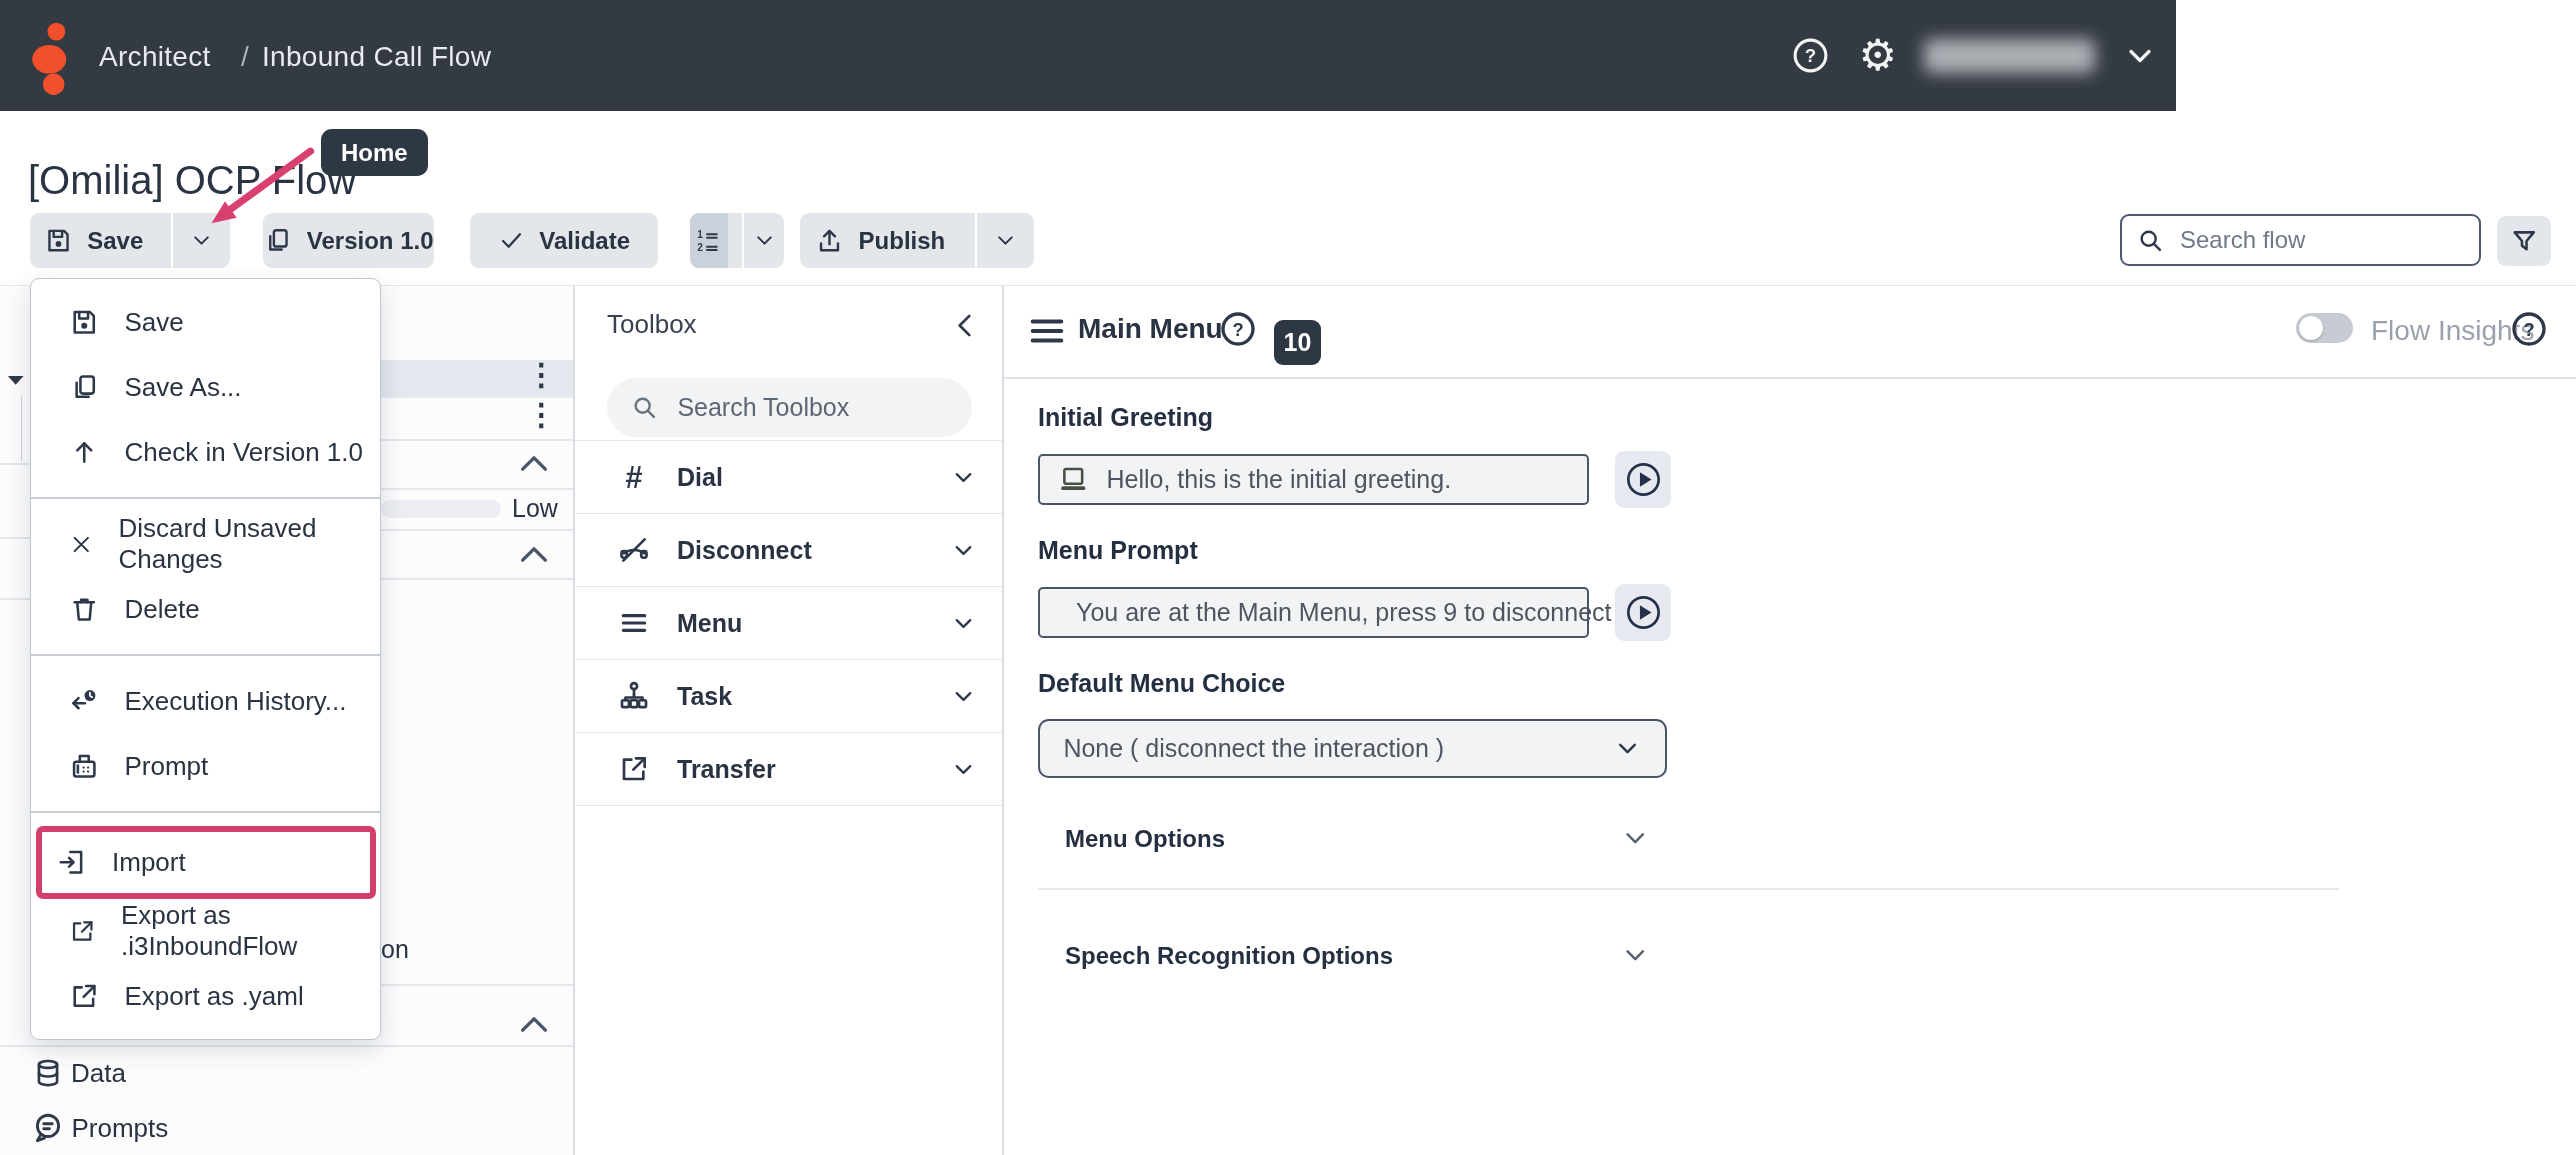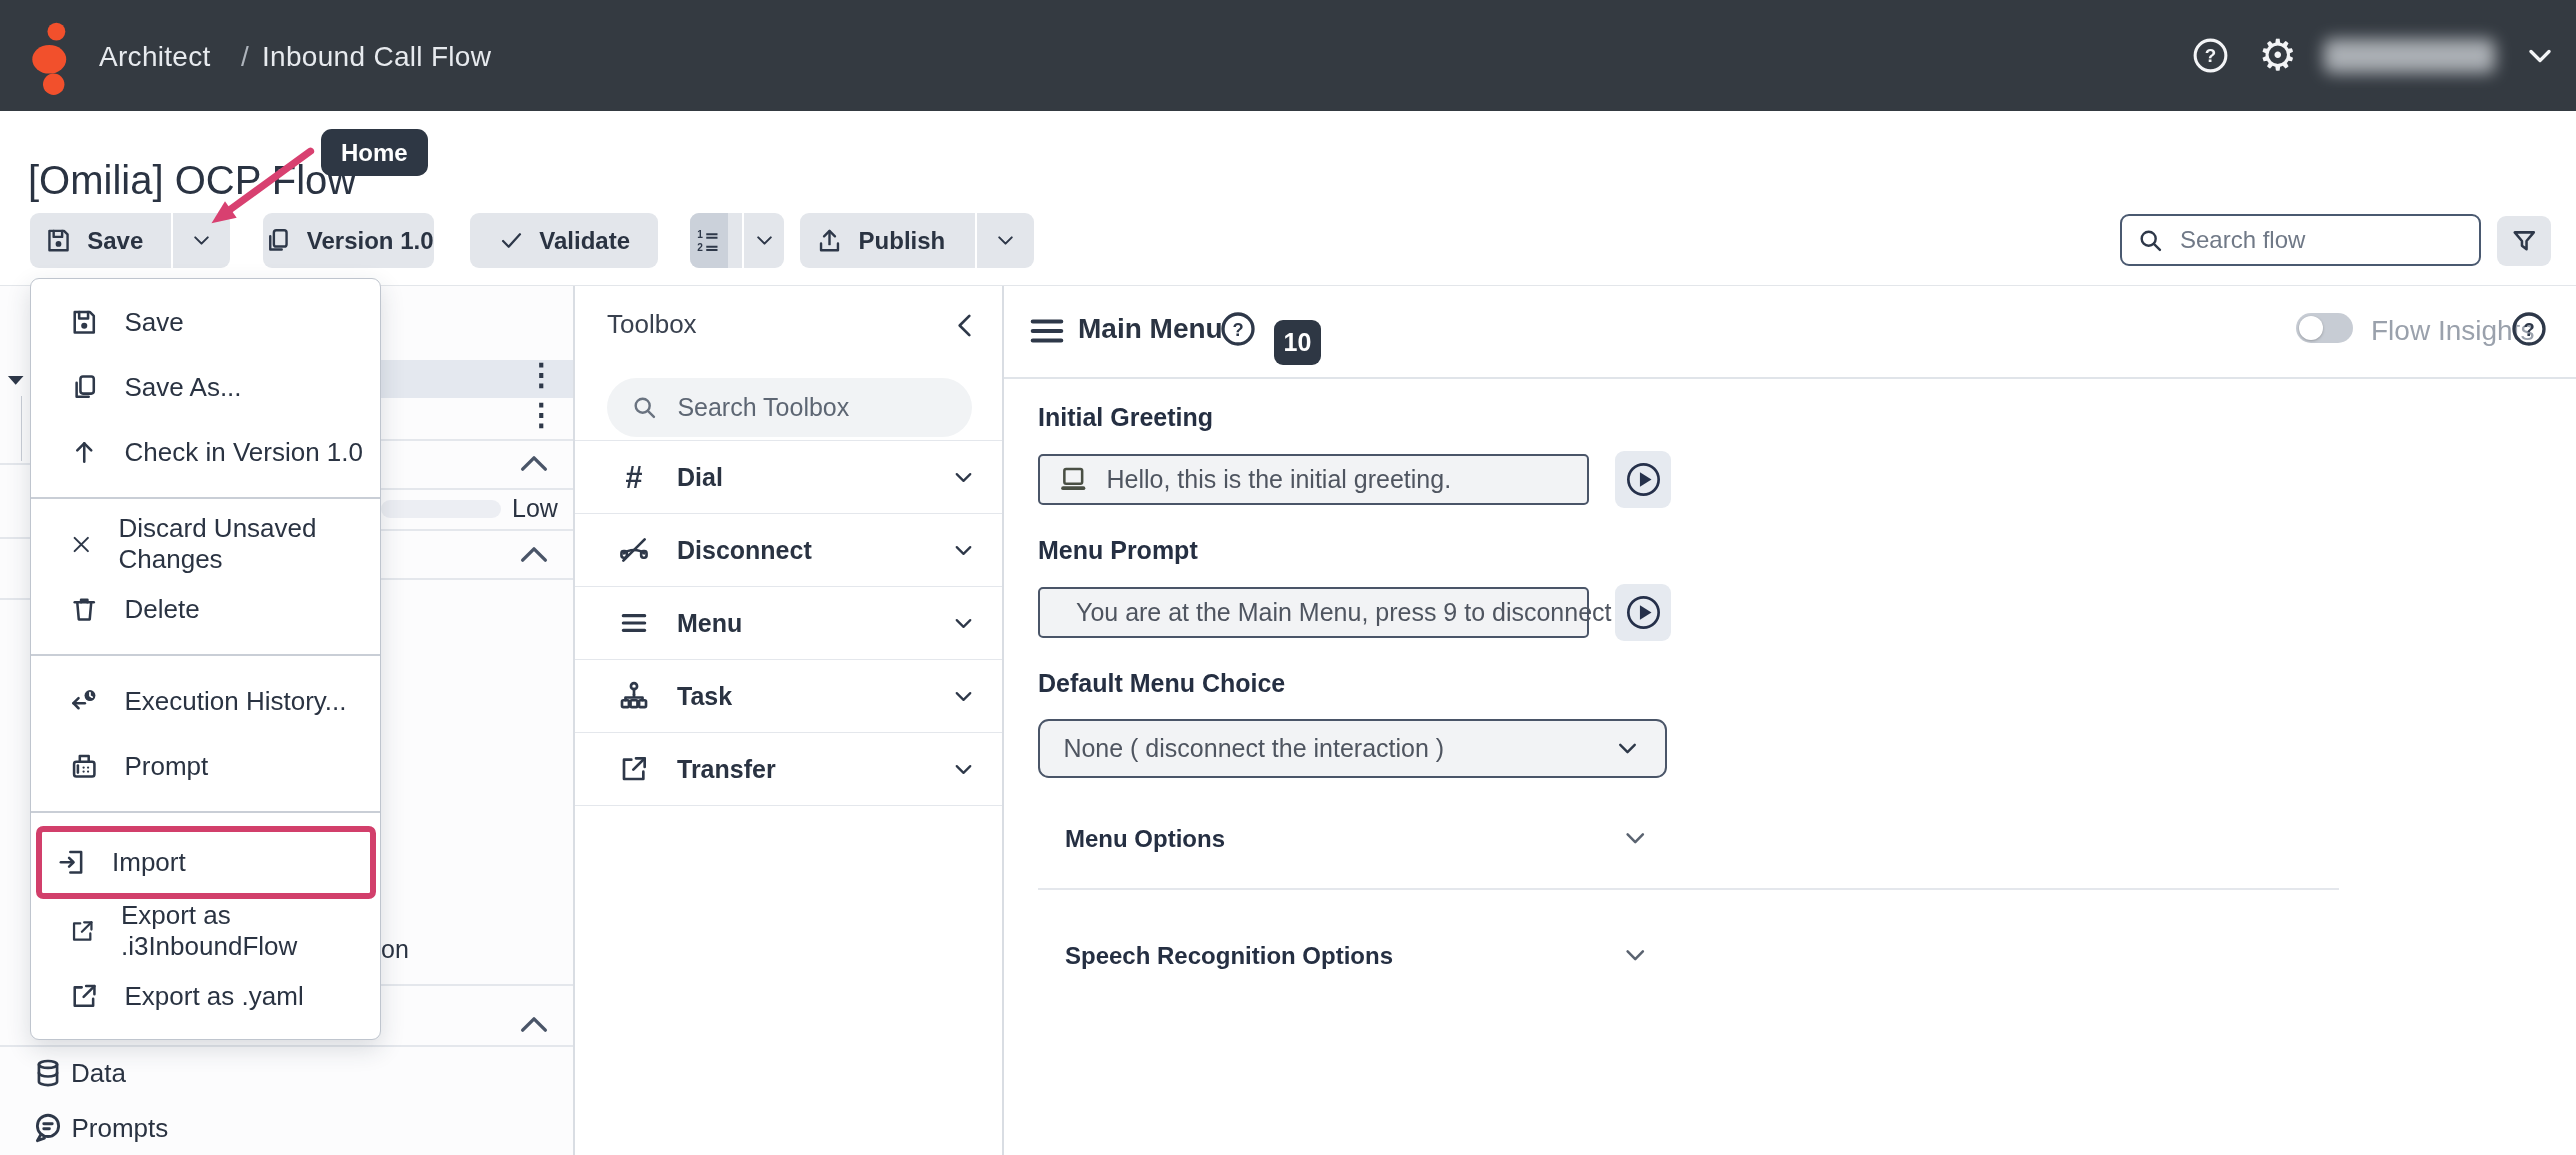--- a/index.html
+++ b/index.html
@@ -3,21 +3,21 @@
 <meta charset="utf-8">
 <style>
   html,body{margin:0;padding:0;background:#fff;}
   .screen{position:relative;width:2576px;height:1155px;overflow:hidden;
           font-family:"Liberation Sans",sans-serif;color:#2A3342;background:#fff;}
   .abs{position:absolute;}
   svg{display:block;}
   .ic{stroke:#2E3849;fill:none;stroke-width:2;stroke-linecap:round;stroke-linejoin:round;}
 
   
-  .navbar{position:absolute;left:0;top:0;width:2576px;height:111px;background:#343A41;}
+  .navbar{position:absolute;left:0;top:0;width:2176px;height:111px;background:#343A41;}
   .crumb{position:absolute;top:41px;font-size:28px;color:#E7EAEE;letter-spacing:0.3px;}
   .crumb-sep{color:#AEB4BC;}
   .nav-right{position:absolute;right:18px;top:0;height:111px;display:flex;align-items:center;gap:27px;}
   .blur-name{width:171px;height:34px;background:#C9CDD2;border-radius:7.2px;filter:blur(8px);opacity:.8;}
 
   
   .page-title{position:absolute;left:28px;top:131px;font-size:40px;font-weight:400;color:#2A3342;}
   .home-badge{position:absolute;left:321px;top:129px;height:47px;padding:0 20px;background:#2E3744;
               border-radius:10.8px;color:#fff;font-size:24px;font-weight:700;display:flex;align-items:center;}
 

